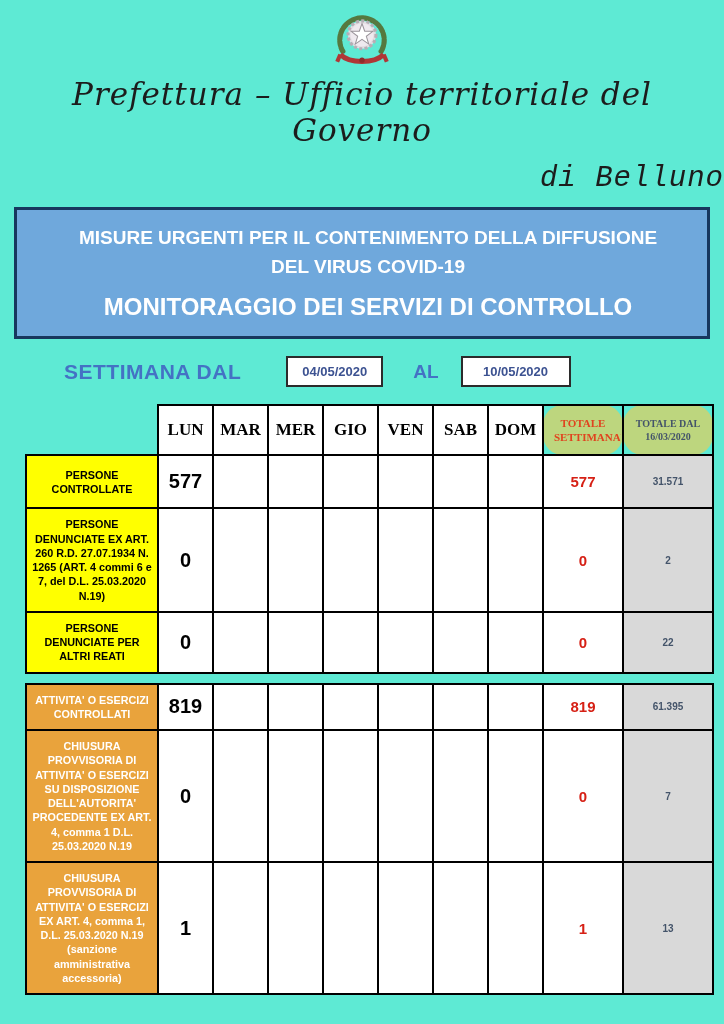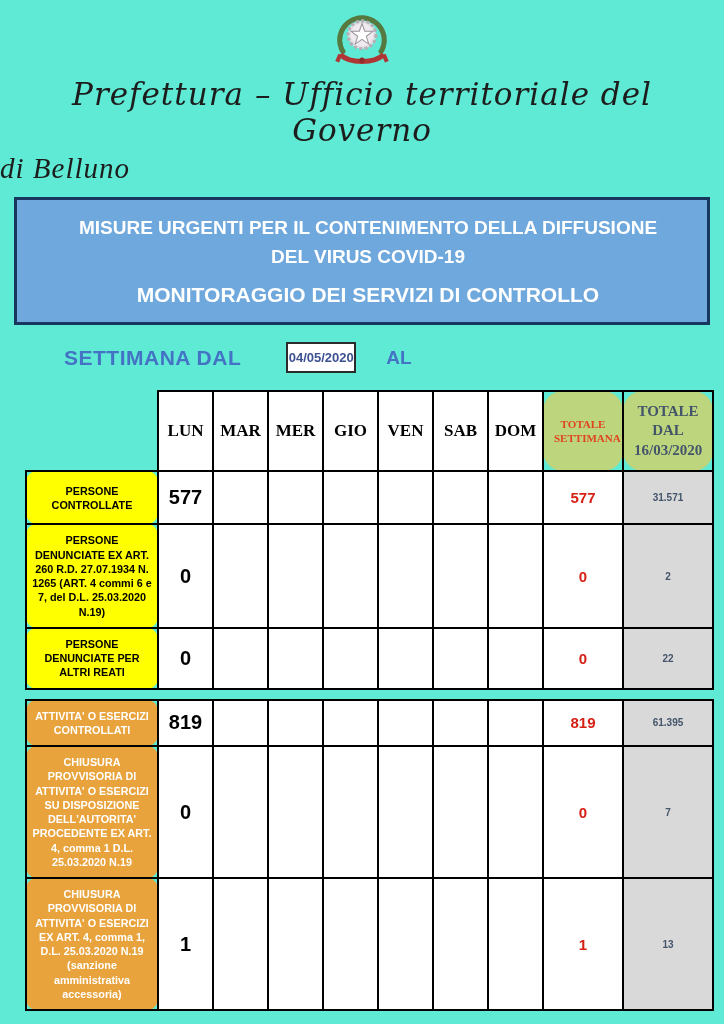--- a/index.html
+++ b/index.html
@@ -10,70 +10,70 @@
     font-family:"Liberation Sans", sans-serif;
   }
   
   .emblem-wrap { text-align:center; padding-top:8px; }
   .org-line1 {
     margin-top:2px; text-align:center;
     font-family:"DejaVu Serif", serif; font-style:italic;
     font-size:31px; color:#1c1c1c; letter-spacing:1px;
   }
   .org-line2 {
-    margin-top:4px; text-align:left;
-    font-family:Liberation Serif, serif; font-style:italic;
+    margin-top:14px; text-align:right;
+    font-family:Liberation Mono, monospace; font-style:italic;
     font-size:29px; color:#1c1c1c; letter-spacing:1px;
   }
   
   .banner {
     margin:12px 14px 0 14px; border:3px solid #17375E; background:#6FA8DC;
     text-align:center; padding:13px 10px 15px 22px;
   }
   .banner-title {
     color:#ffffff; font-weight:bold; font-size:19px; line-height:1.55;
     max-width:600px; margin:0 auto;
   }
   .banner-subtitle {
-    margin-top:11px; color:#ffffff; font-weight:bold; font-size:21px;
+    margin-top:11px; color:#ffffff; font-weight:bold; font-size:24px;
   }
   
   .week-row {
     margin:17px 0 0 64px; display:flex; align-items:center; height:32px;
   }
   .week-label { color:#4472C4; font-weight:bold; font-size:21px; letter-spacing:0.5px; }
   .date-box {
     border:2px solid #2b2b2b; height:31px; display:flex;
     align-items:center; justify-content:center;
     color:#3C5291; font-weight:bold; font-size:13px; background:#fff;
   }
-  .date-from { width:70px; margin-left:45px; }
+  .date-from { width:97px; margin-left:45px; }
   .week-al { color:#4472C4; font-weight:bold; font-size:19px; margin-left:30px; }
   .week-row .date-to { width:110px; margin-left:22px; }
   
   .grid {
     border-collapse:collapse; table-layout:fixed; width:687px;
     margin-left:25px;
   }
   .grid-1 { margin-top:16px; }
   .grid-2 { margin-top:9px; }
   .grid td { border:2px solid #000; vertical-align:middle; text-align:center; background:#fff; overflow:hidden; }
   td.no-cell { border:none; background:transparent; }
   .col-label { width:132px; } .col-day { width:55px; }
   .col-tweek { width:80px; } .col-tsince { width:90px; }
   .hdr-day { font-size:17px; font-weight:bold; color:#000; }
   .hdr-green { background:#BDD67E !important; font-size:11px; font-weight:bold; line-height:1.3; padding:10px;border-radius:20px; }
   .hdr-tweek { color:#E0441F; }
-  .hdr-tsince { color:#44546A; font-size:15px; }
+  .hdr-tsince { color:#44546A; font-size:10px; }
   .row-h-hdr  { height:43px;font-family:Liberation Serif, serif; }
   .row-h-1 { height:53px; } .row-h-2 { height:57px; } .row-h-3 { height:50px; }
   .row-h-4 { height:88px; } .row-h-5 { height:47px; } .row-h-6 { height:31px; }
   .row-h-7 { height:70px; } .row-h-8 { height:100px; } .row-h-9 { height:85px; }
   td.lbl {
-    font-weight:bold; font-size:10.8px; line-height:1.32; padding:8px 3px;border-radius:11px;
+    font-weight:bold; font-size:10.8px; line-height:1.32; padding:8px 3px;
   }
   td.lbl-yellow { background:#FFFF00 !important; color:#000; }
   td.lbl-orange { background:#E9A33C !important; color:#ffffff; }
   td.day-val { font-size:20px; font-weight:bold; color:#000; }
   td.tweek-val { font-size:15px; font-weight:bold; color:#D62015; }
   td.tsince-val { background:#D9D9D9 !important; font-size:10px; font-weight:bold; color:#44546A; }
 </style>
 </head>
 <body>
 
@@ -96,20 +96,21 @@
 
   <div class="banner">
     <div class="banner-title">MISURE URGENTI PER IL CONTENIMENTO DELLA DIFFUSIONE DEL VIRUS COVID-19</div>
     <div class="banner-subtitle">MONITORAGGIO DEI SERVIZI DI CONTROLLO</div>
   </div>
 
   <div class="week-row">
     <span class="week-label">SETTIMANA DAL</span>
     <span class="date-box date-from">04/05/2020</span>
     <span class="week-al">AL</span>
+    <span class="date-box date-to">10/05/2020</span>
   </div>
 
   <table class="grid grid-1">
     <colgroup>
       <col class="col-label">
         <col class="col-day">
         <col class="col-day">
         <col class="col-day">
         <col class="col-day">
       <col class="col-day">

